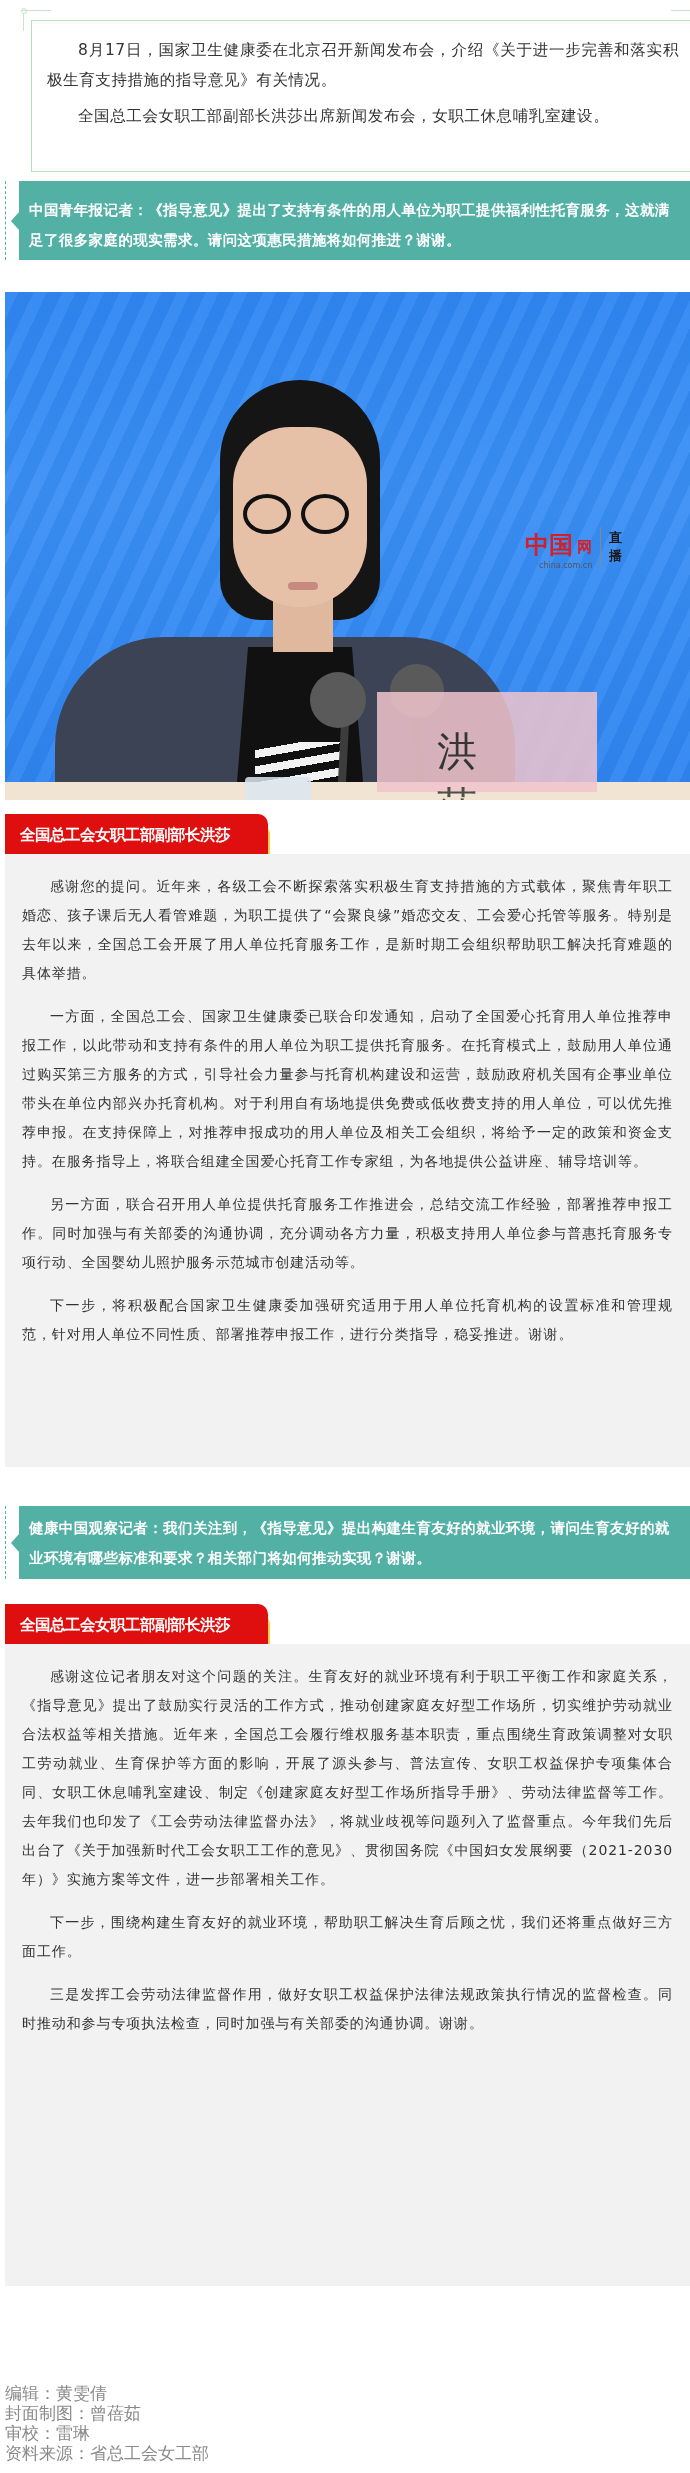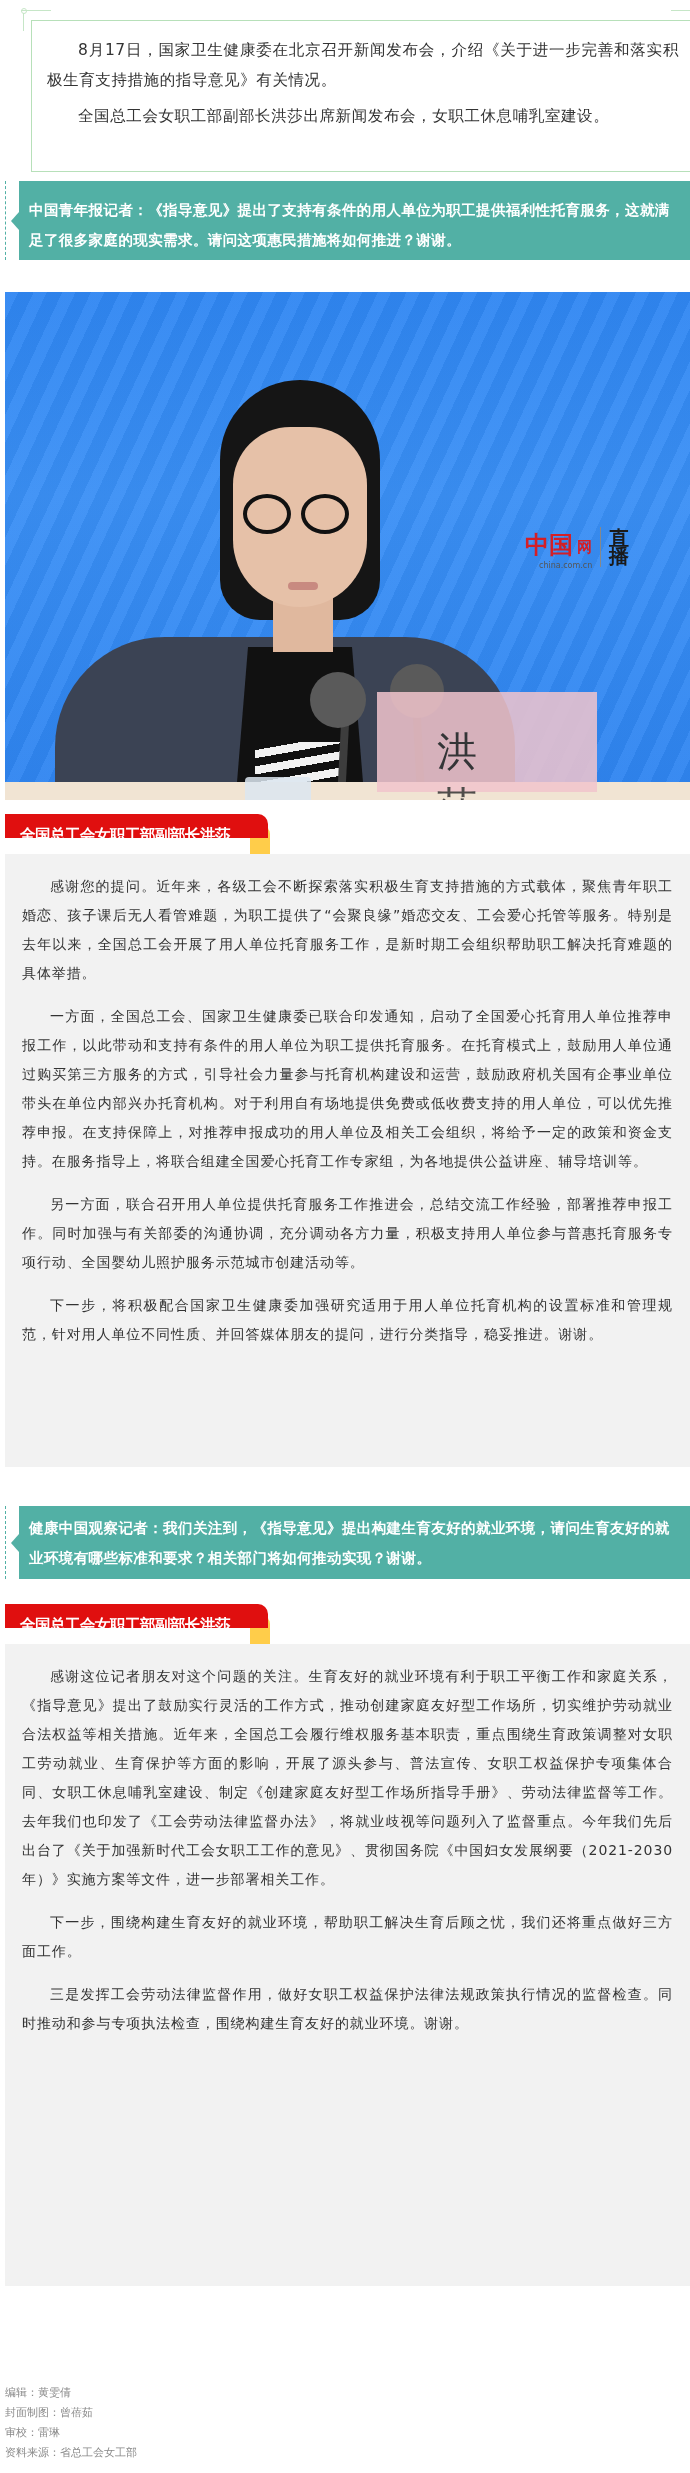--- a/index.html
+++ b/index.html
@@ -42,34 +42,34 @@
   .photo .stem1 { position: absolute; left: 334px; top: 430px; width: 8px; height: 80px; background: #3d3d3d; transform: rotate(3deg); }
   .photo .stem2 { position: absolute; left: 410px; top: 420px; width: 8px; height: 90px; background: #3d3d3d; transform: rotate(-3deg); }
   .photo .cup { position: absolute; left: 240px; top: 485px; width: 66px; height: 23px; background: rgba(220,230,240,0.85); border-radius: 4px 4px 0 0; }
   .photo .name-card-real { position: absolute; left: 372px; top: 532px; width: 220px; height: 100px; background: #f2c5cd; padding-top: 32px; text-align: center; font-family: "DejaVu Serif", serif; font-size: 40px; color: #333; letter-spacing: 60px; opacity: 0.85; }
   .photo .desk { position: absolute; left: 0; top: 490px; width: 685px; height: 18px; background: #f1e4d3; }
   .photo .logo { position: absolute; left: 520px; top: 225px; width: 150px; height: 60px; display: flex; align-items: center; gap: 4px; }
   .photo .logo-main { font-family: Liberation Mono, monospace; font-size: 24px; color: #d41f26; font-weight: bold; line-height: 1; }
   .photo .logo-net { font-size: 15px; color: #d41f26; font-weight: bold; }
   .photo .logo-sub { position: absolute; left: 14px; top: 44px; font-size: 8px; color: #555; }
   .photo .logo-sep { width: 1px; height: 40px; background: #888; margin: 0 4px; }
-  .photo .logo-live { font-size: 20px; color: #1a1a1a; line-height: 18px; width: 16px; font-weight: bold; }
+  .photo .logo-live { font-size: 13px; color: #1a1a1a; line-height: 18px; width: 16px; font-weight: bold; }
 
   
   .speaker { position: absolute; left: 5px; width: 280px; height: 40px; }
   .speaker .yellow { position: absolute; left: 245px; top: 12px; width: 20px; height: 28px; background: #ffcd4a; border-radius: 0 8px 0 0; }
-  .speaker .red { position: absolute; left: 0; top: 0; width: 263px; height: 24px; background: #e00f0f; border-radius: 0 10px 0 0; color: #fff; font-weight: bold; font-size: 15.5px; line-height: 42px; padding-left: 15px; letter-spacing: -0.5px; }
+  .speaker .red { position: absolute; left: 0; top: 0; width: 263px; height: 40px; background: #e00f0f; border-radius: 0 10px 0 0; color: #fff; font-weight: bold; font-size: 15.5px; line-height: 42px; padding-left: 15px; letter-spacing: -0.5px; }
 
   
   .answer { position: absolute; left: 5px; width: 685px; background: #f2f2f2; padding: 18px 17px 0 17px; }
   .answer p { font-size: 14px; line-height: 29px; color: #333; text-indent: 2em; letter-spacing: 0.9px; margin-bottom: 14px; text-align: justify; }
 
   
   .credits { position: absolute; left: 5px; top: 2383px; }
-  .credits div { font-size: 11px; line-height: 20px; color: #8a8a8a; }
+  .credits div { font-size: 17px; line-height: 20px; color: #8a8a8a; }
 </style>
 </head>
 <body>
 
 <div class="intro-wrap">
   <span class="corner tl"></span>
   <span class="corner tr"></span>
   <div class="intro-box">
     <p>8月17日，国家卫生健康委在北京召开新闻发布会，介绍《关于进一步完善和落实积极生育支持措施的指导意见》有关情况。</p>
     <p>全国总工会女职工部副部长洪莎出席新闻发布会，女职工休息哺乳室建设。</p>
@@ -112,39 +112,39 @@
 
 <div class="speaker" style="top:814px;">
   <span class="yellow"></span>
   <div class="red">全国总工会女职工部副部长洪莎</div>
 </div>
 
 <div class="answer" style="top:854px;height:613px;">
   <p>感谢您的提问。近年来，各级工会不断探索落实积极生育支持措施的方式载体，聚焦青年职工婚恋、孩子课后无人看管难题，为职工提供了“会聚良缘”婚恋交友、工会爱心托管等服务。特别是去年以来，全国总工会开展了用人单位托育服务工作，是新时期工会组织帮助职工解决托育难题的具体举措。</p>
   <p>一方面，全国总工会、国家卫生健康委已联合印发通知，启动了全国爱心托育用人单位推荐申报工作，以此带动和支持有条件的用人单位为职工提供托育服务。在托育模式上，鼓励用人单位通过购买第三方服务的方式，引导社会力量参与托育机构建设和运营，鼓励政府机关国有企事业单位带头在单位内部兴办托育机构。对于利用自有场地提供免费或低收费支持的用人单位，可以优先推荐申报。在支持保障上，对推荐申报成功的用人单位及相关工会组织，将给予一定的政策和资金支持。在服务指导上，将联合组建全国爱心托育工作专家组，为各地提供公益讲座、辅导培训等。</p>
   <p>另一方面，联合召开用人单位提供托育服务工作推进会，总结交流工作经验，部署推荐申报工作。同时加强与有关部委的沟通协调，充分调动各方力量，积极支持用人单位参与普惠托育服务专项行动、全国婴幼儿照护服务示范城市创建活动等。</p>
-  <p>下一步，将积极配合国家卫生健康委加强研究适用于用人单位托育机构的设置标准和管理规范，针对用人单位不同性质、并回答媒体朋友的提问，进行分类指导，稳妥推进。谢谢。</p>
+  <p>下一步，将积极配合国家卫生健康委加强研究适用于用人单位托育机构的设置标准和管理规范，针对用人单位不同性质、部署推荐申报工作，进行分类指导，稳妥推进。谢谢。</p>
 </div>
 
 <div class="question" style="top:1506px;height:73px;">
   <span class="dash"></span>
   <div class="qbox" style="padding-top:7px;">
     <div class="qtext">健康中国观察记者：我们关注到，《指导意见》提出构建生育友好的就业环境，请问生育友好的就业环境有哪些标准和要求？相关部门将如何推动实现？谢谢。</div>
   </div>
 </div>
 
 <div class="speaker" style="top:1604px;">
   <span class="yellow"></span>
   <div class="red">全国总工会女职工部副部长洪莎</div>
 </div>
 
 <div class="answer" style="top:1644px;height:642px;">
   <p>感谢这位记者朋友对这个问题的关注。生育友好的就业环境有利于职工平衡工作和家庭关系，《指导意见》提出了鼓励实行灵活的工作方式，推动创建家庭友好型工作场所，切实维护劳动就业合法权益等相关措施。近年来，全国总工会履行维权服务基本职责，重点围绕生育政策调整对女职工劳动就业、生育保护等方面的影响，开展了源头参与、普法宣传、女职工权益保护专项集体合同、女职工休息哺乳室建设、制定《创建家庭友好型工作场所指导手册》、劳动法律监督等工作。去年我们也印发了《工会劳动法律监督办法》，将就业歧视等问题列入了监督重点。今年我们先后出台了《关于加强新时代工会女职工工作的意见》、贯彻国务院《中国妇女发展纲要（2021-2030年）》实施方案等文件，进一步部署相关工作。</p>
   <p>下一步，围绕构建生育友好的就业环境，帮助职工解决生育后顾之忧，我们还将重点做好三方面工作。</p>
-  <p>三是发挥工会劳动法律监督作用，做好女职工权益保护法律法规政策执行情况的监督检查。同时推动和参与专项执法检查，围绕构建生育友好的就业环境。谢谢。</p>
+  <p>三是发挥工会劳动法律监督作用，做好女职工权益保护法律法规政策执行情况的监督检查。同时推动和参与专项执法检查，同时加强与有关部委的沟通协调。谢谢。</p>
 </div>
 
 <div class="credits">
   <div>编辑：黄雯倩</div>
   <div>封面制图：曾蓓茹</div>
   <div>审校：雷琳</div>
   <div>资料来源：省总工会女工部</div>
 </div>
 
 </body></html>

